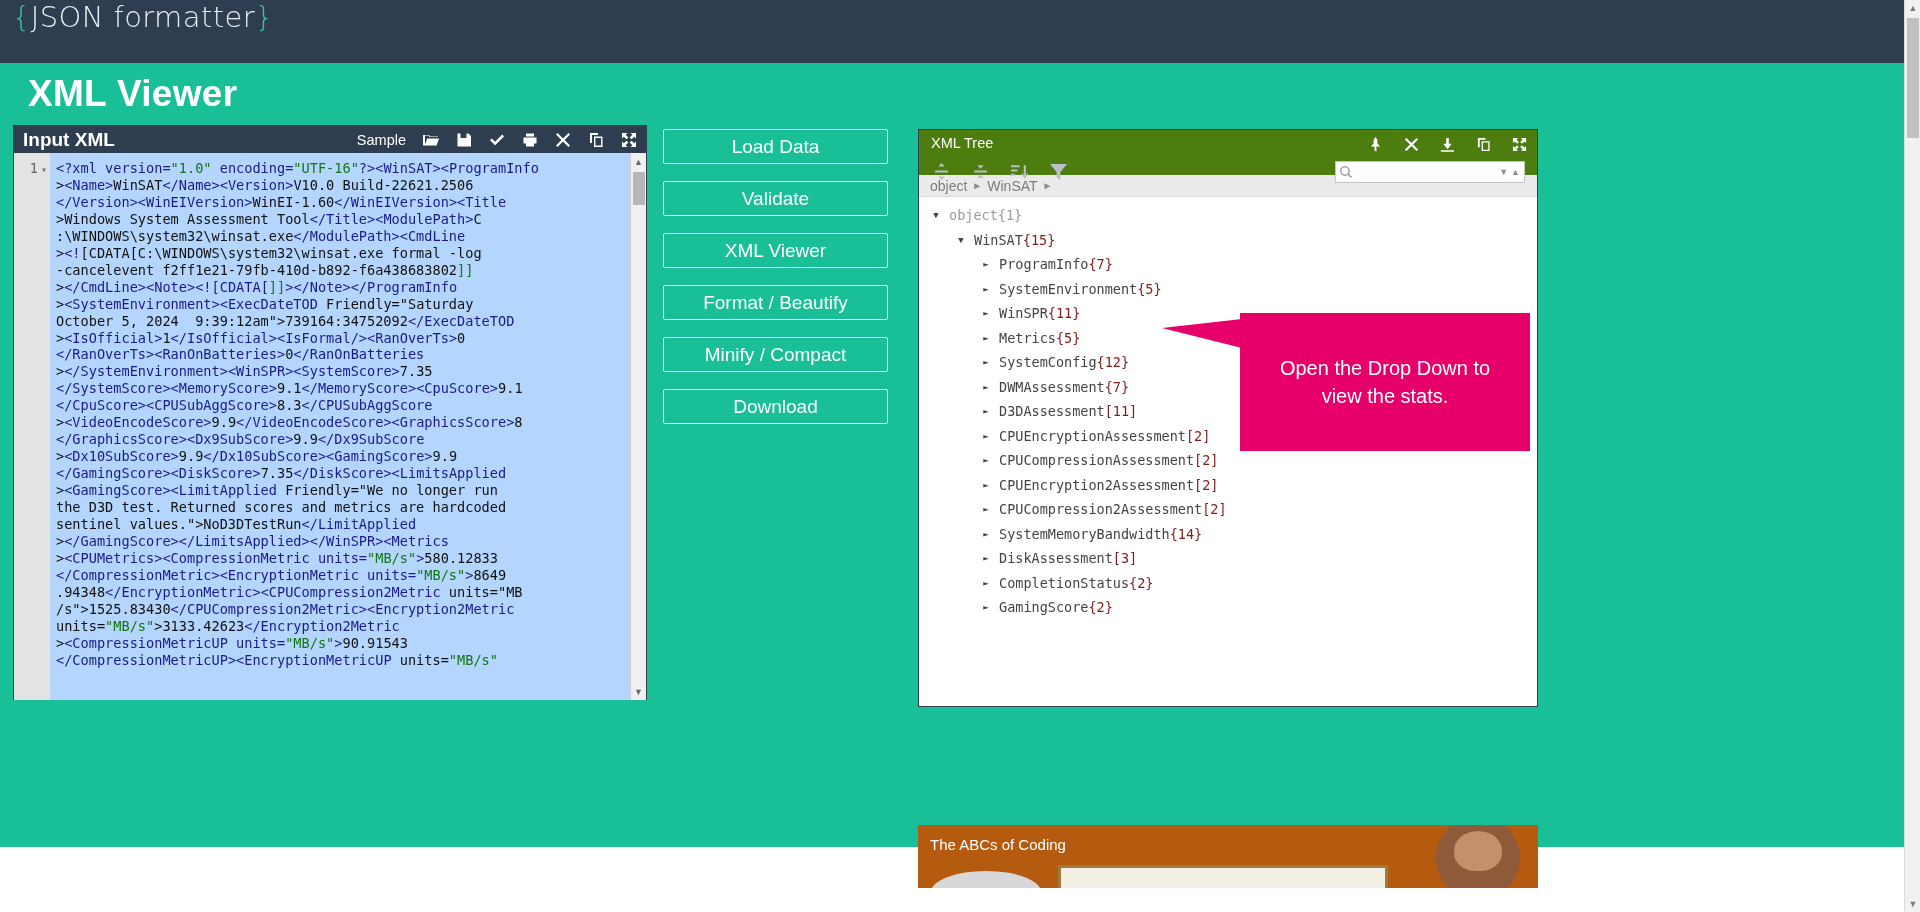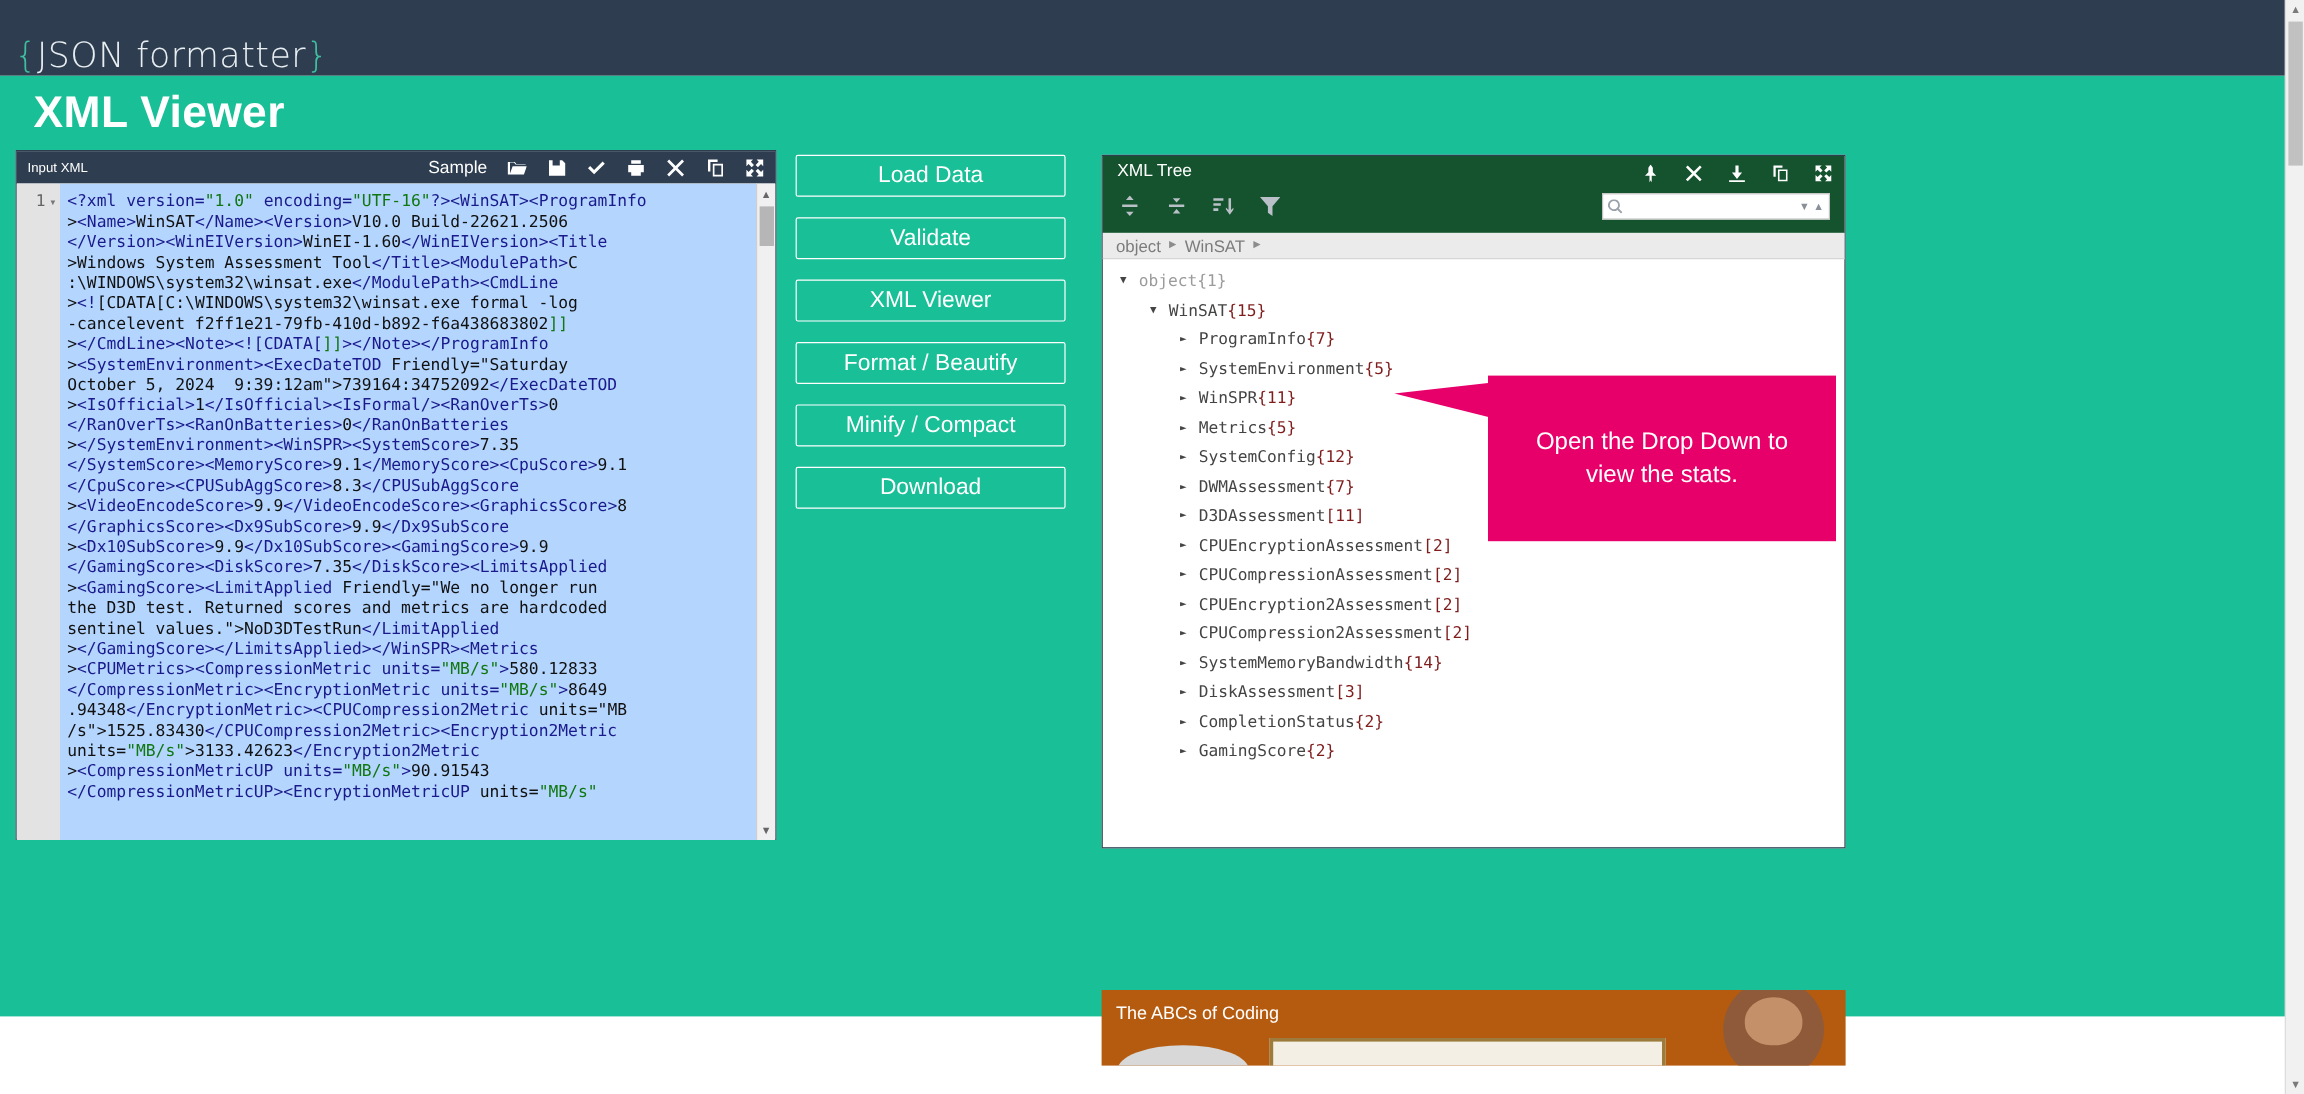--- a/index.html
+++ b/index.html
@@ -8,21 +8,21 @@
     width:1920px; height:912px;
     font-family:"Liberation Sans", sans-serif;
     background:#ffffff;
     overflow:hidden;
     position:relative;
   }
 
   
   #topnav {
     height:63px; background:#2e3e50;
-    display:flex; align-items:flex-end;
+    display:flex; align-items:flex-start;
     padding:0 28px 0 12px;
     position:relative; z-index:5;
   }
   #logo {
     font-size:29px; color:#e9eef2; letter-spacing:.4px;
     font-family:"DejaVu Sans", sans-serif; font-weight:300;
     white-space:nowrap;
   }
   #logo .brace { color:#3fbfa0; font-weight:300; }
   #navlinks {
@@ -58,21 +58,21 @@
     position:absolute; left:13px; top:0px;
     width:634px; height:575px;
     background:#dfe3e6;
     border:1px solid #2e3e50;
   }
   .panel-head {
     background:#2e3e50; color:#fff;
     height:27px; display:flex; align-items:center;
     padding:0 9px; font-size:14.5px;
   }
-  .panel-head .title { font-size:11px; color:#fff; }
+  .panel-head .title { font-size:19px; color:#fff;font-weight:bold; }
   .head-tools { margin-left:auto; display:flex; align-items:flex-end; gap:17px; }
   .head-tools .sample { font-size:14.5px; color:#fff; cursor:pointer; }
   .ticon { width:16px; height:16px; display:block; cursor:pointer; fill:#ffffff; }
 
   #editor {
     position:relative;
     height:547px;
     background:#ffffff;
     display:flex;
     overflow:hidden;
@@ -127,21 +127,21 @@
     border-radius:2px; font-family:"Liberation Sans", sans-serif;
   }
 
   
   #rightpanel {
     position:absolute; left:918px; top:4px;
     width:620px; height:578px;
     background:#ffffff; border:1px solid #2e3e50;
   }
   #rtreehead {
-    background:#14532d; height:64px; position:relative;
+    background:#4d7c0f; height:45px; position:relative;
   }
   #rtreehead .title {
     color:#fff; font-size:14.5px; position:absolute; left:12px; top:5px;
   }
   #rtreehead .right-icons {
     position:absolute; right:10px; top:7px;
     display:flex; gap:21px; align-items:center;
   }
   #rtreehead .left-icons {
     position:absolute; left:14px; top:33px;

